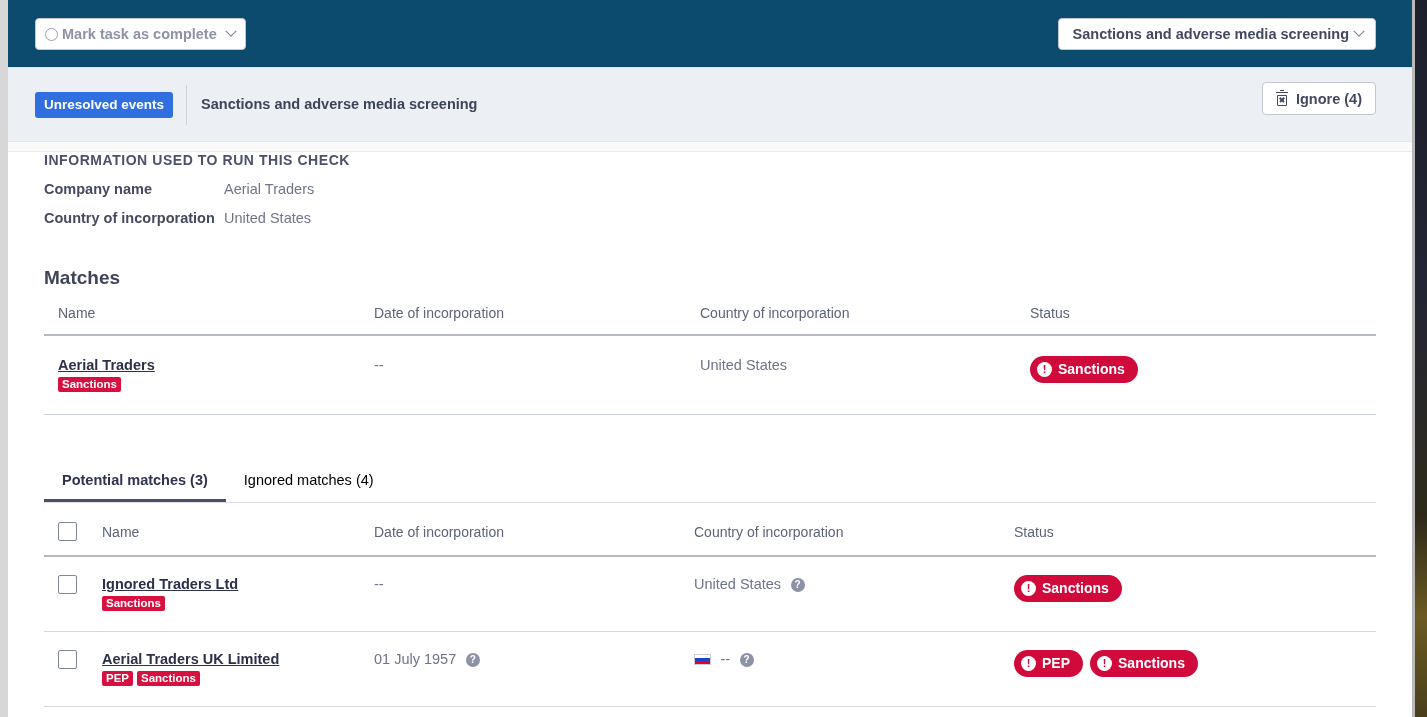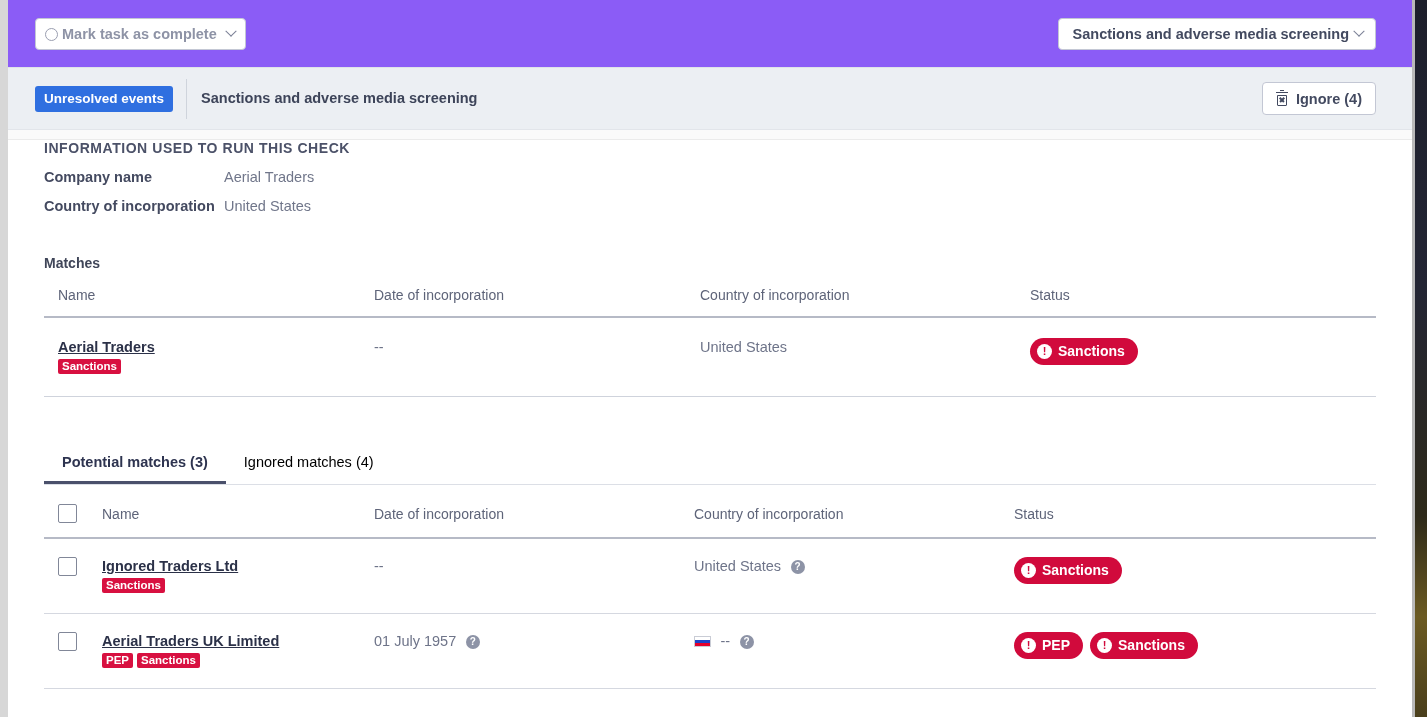--- a/index.html
+++ b/index.html
@@ -31,21 +31,21 @@
     content: "";
     position: absolute; left: 0; top: 0;
     width: 3px; height: 100%;
     background: #b9b9b9;
   }
 
   
   .topbar {
     position: relative;
     height: 68px;
-    background: #8b5cf6;
+    background: #0c4a6e;
     border-bottom: 1px solid #dfe3e8;
   }
   .mark-complete {
     position: absolute; left: 27px; top: 18px;
     height: 32px;
     display: flex; align-items: center; gap: 4px;
     padding: 0 10px 0 9px;
     background: #fff;
     border: 1px solid #c3c7d4;
     border-radius: 4px;
@@ -81,21 +81,21 @@
     color: #434a60;
     font-size: 14.5px;
     font-weight: 700;
     cursor: pointer;
     white-space: nowrap;
   }
 
   
   .eventband {
     position: relative;
-    height: 62px;
+    height: 74px;
     background: #eceff3;
     border-bottom: 1px solid #e2e5ea;
     display: flex;
     align-items: center;
   }
   .strip-under {
     height: 10px;
     background: #fafafa;
     border-bottom: 1px solid #ebebeb;
   }
@@ -181,21 +181,21 @@
     font-size: 14.5px;
     font-weight: 700;
   }
   .info-value {
     color: #70768a;
     font-size: 14.5px;
   }
   .matches-label {
     margin-top: 41px;
     color: #3f4558;
-    font-size: 14px;
+    font-size: 19px;
     font-weight: 700;
   }
 
   table { width: 100%; border-collapse: collapse; }
   .tbl1 { margin-top: 16px; }
   .tbl1 thead th {
     text-align: left;
     padding: 0 0 13px 0;
     color: #5e6479;
     font-size: 14px;

